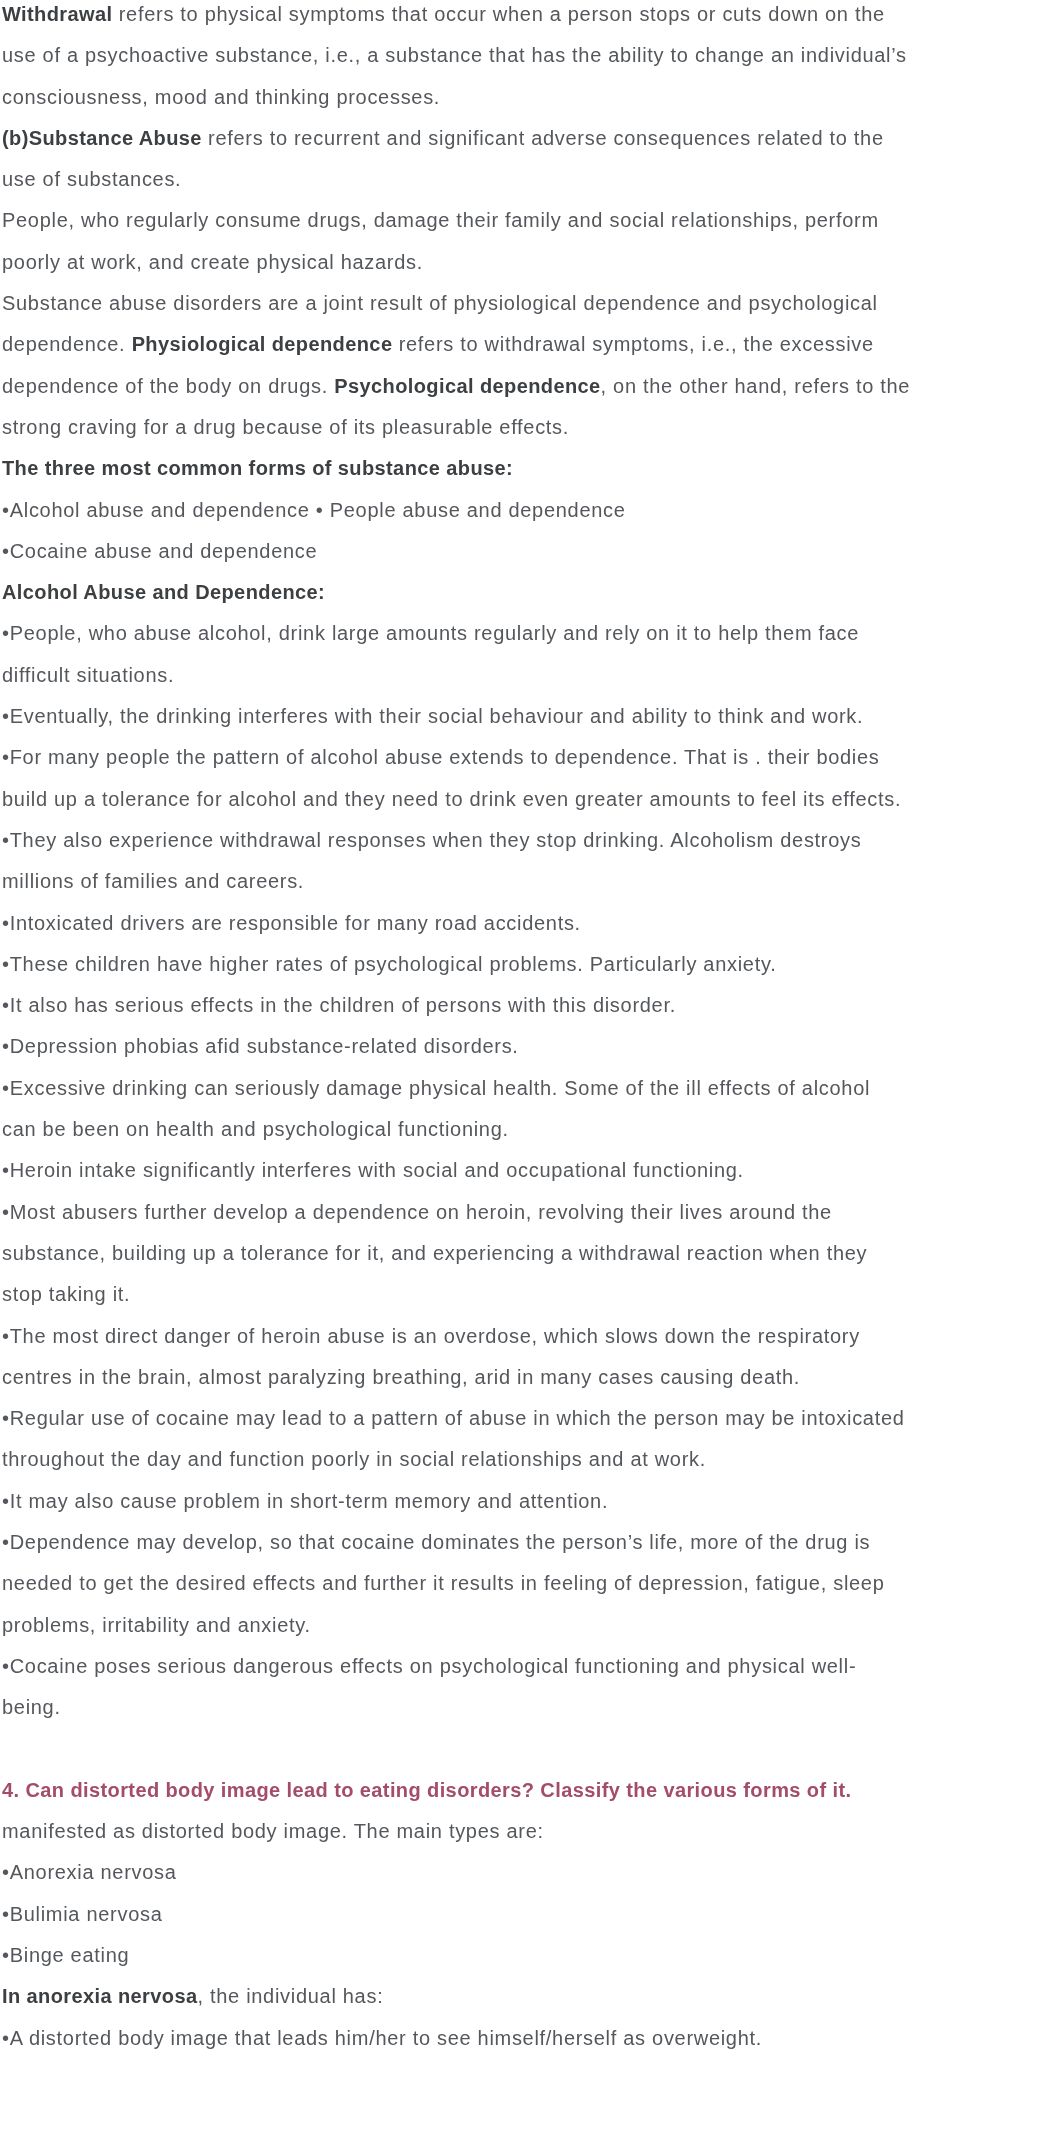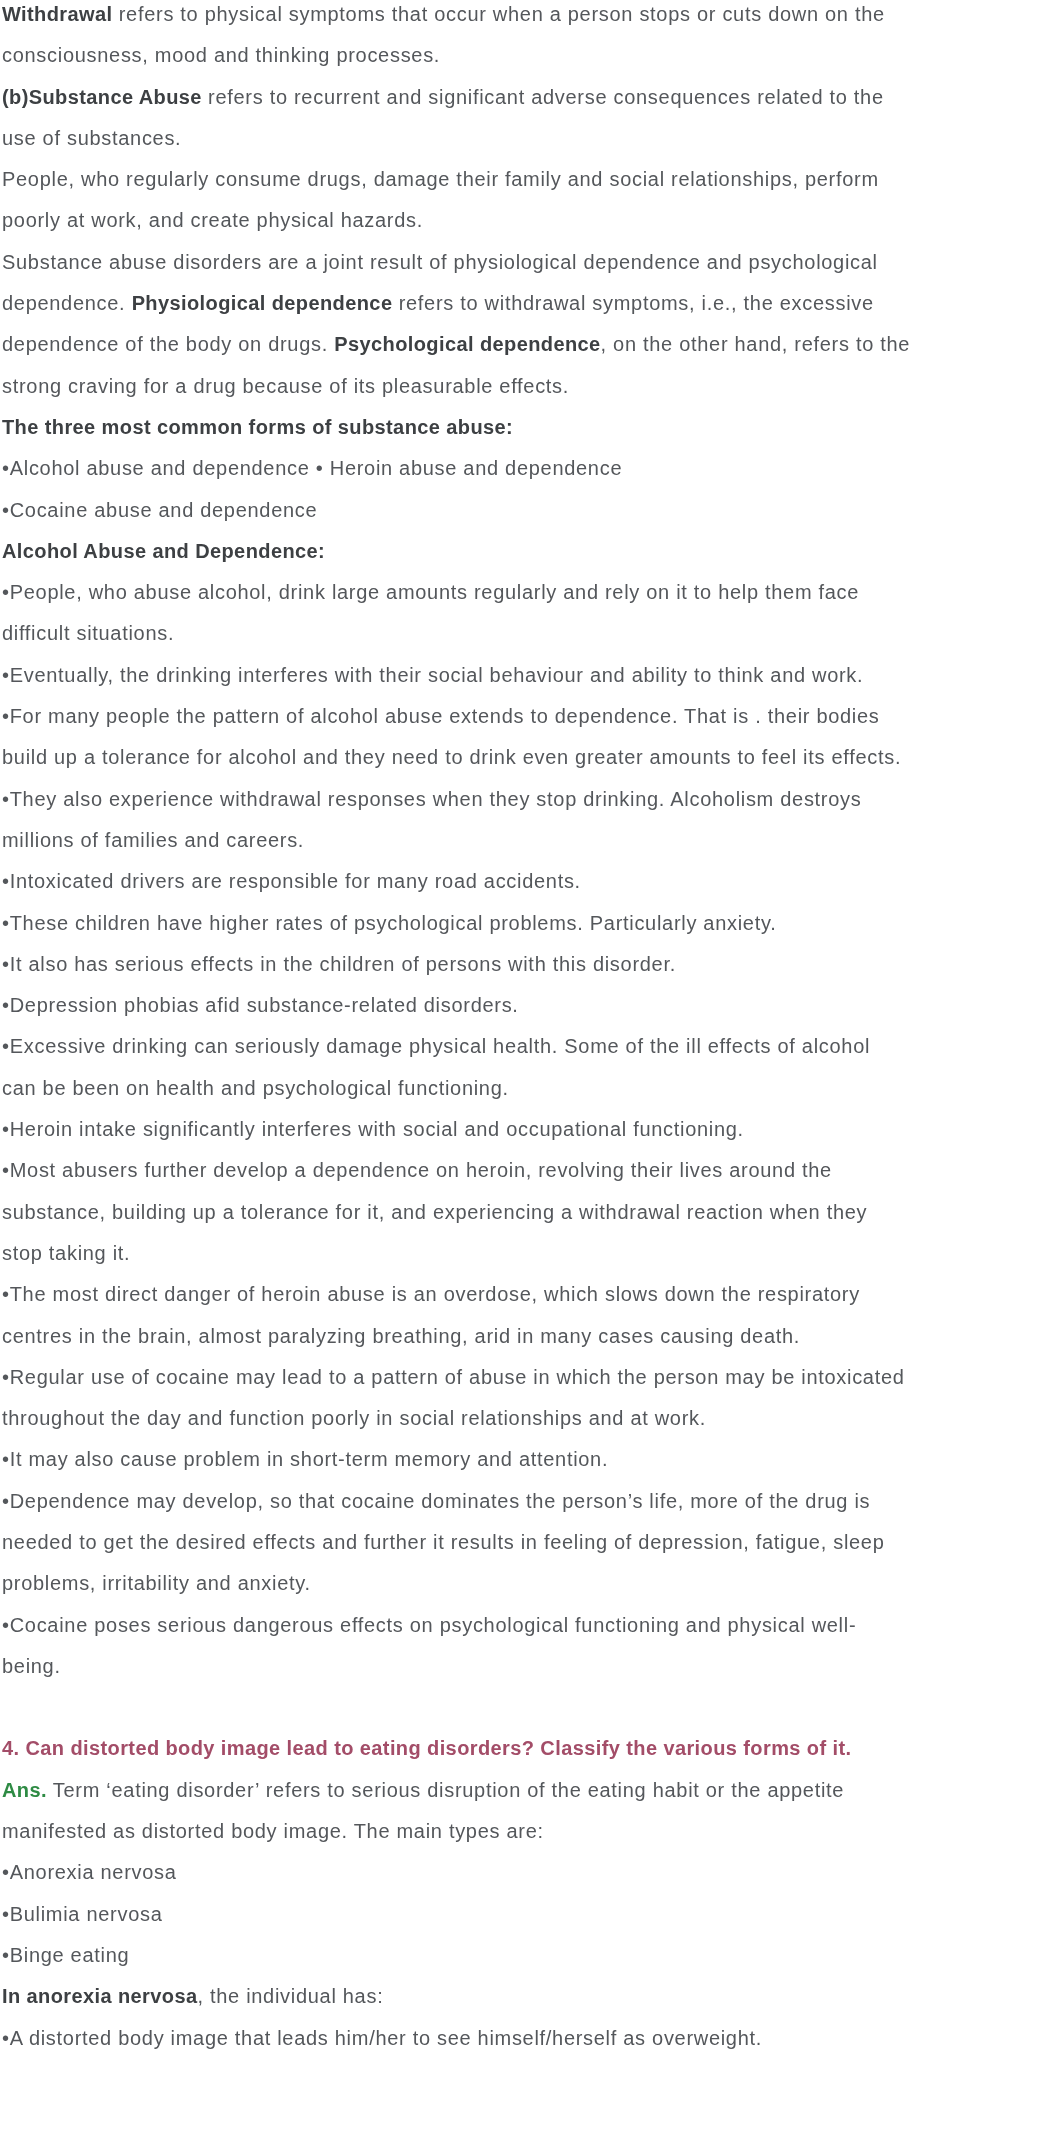--- a/index.html
+++ b/index.html
@@ -38,31 +38,32 @@
   }
   .answer {
     color: var(--answer-color, #2e8b44) !important;
   }
 </style>
 </head>
 <body style="background: rgb(255, 255, 255);">
 
 <main class="doc">
     <div class="line"><span class="bold">Withdrawal</span><span> refers to physical symptoms that occur when a person stops or cuts down on the</span></div>
+    <div class="line"><span>use of a psychoactive substance, i.e., a substance that has the ability to change an individual’s</span></div>
     <div class="line"><span>consciousness, mood and thinking processes.</span></div>
     <div class="line"><span class="bold">(b)Substance Abuse</span><span> refers to recurrent and significant adverse consequences related to the</span></div>
     <div class="line"><span>use of substances.</span></div>
     <div class="line"><span>People, who regularly consume drugs, damage their family and social relationships, perform</span></div>
     <div class="line"><span>poorly at work, and create physical hazards.</span></div>
     <div class="line"><span>Substance abuse disorders are a joint result of physiological dependence and psychological</span></div>
     <div class="line"><span>dependence. </span><span class="bold">Physiological dependence</span><span> refers to withdrawal symptoms, i.e., the excessive</span></div>
     <div class="line"><span>dependence of the body on drugs. </span><span class="bold">Psychological dependence</span><span>, on the other hand, refers to the</span></div>
     <div class="line"><span>strong craving for a drug because of its pleasurable effects.</span></div>
     <div class="line"><span class="bold">The three most common forms of substance abuse:</span></div>
-    <div class="line"><span>•Alcohol abuse and dependence • Heroin abuse and dependence</span></div>
+    <div class="line"><span>•Alcohol abuse and dependence • People abuse and dependence</span></div>
     <div class="line"><span>•Cocaine abuse and dependence</span></div>
     <div class="line"><span class="bold">Alcohol Abuse and Dependence:</span></div>
     <div class="line"><span>•People, who abuse alcohol, drink large amounts regularly and rely on it to help them face</span></div>
     <div class="line"><span>difficult situations.</span></div>
     <div class="line"><span>•Eventually, the drinking interferes with their social behaviour and ability to think and work.</span></div>
     <div class="line"><span>•For many people the pattern of alcohol abuse extends to dependence. That is . their bodies</span></div>
     <div class="line"><span>build up a tolerance for alcohol and they need to drink even greater amounts to feel its effects.</span></div>
     <div class="line"><span>•They also experience withdrawal responses when they stop drinking. Alcoholism destroys</span></div>
     <div class="line"><span>millions of families and careers.</span></div>
     <div class="line"><span>•Intoxicated drivers are responsible for many road accidents.</span></div>
@@ -80,20 +81,19 @@
     <div class="line"><span>•Regular use of cocaine may lead to a pattern of abuse in which the person may be intoxicated</span></div>
     <div class="line"><span>throughout the day and function poorly in social relationships and at work.</span></div>
     <div class="line"><span>•It may also cause problem in short-term memory and attention.</span></div>
     <div class="line"><span>•Dependence may develop, so that cocaine dominates the person’s life, more of the drug is</span></div>
     <div class="line"><span>needed to get the desired effects and further it results in feeling of depression, fatigue, sleep</span></div>
     <div class="line"><span>problems, irritability and anxiety.</span></div>
     <div class="line"><span>•Cocaine poses serious dangerous effects on psychological functioning and physical well-</span></div>
     <div class="line"><span>being.</span></div>
     <div class="line">&nbsp;</div>
     <div class="line"><span class="bold question">4. Can distorted body image lead to eating disorders? Classify the various forms of it.</span></div>
-    <div class="line"><span class="bold answer">Ans.</span><span> Term ‘eating disorder’ refers to serious disruption of the eating habit or the appetite</span></div>
     <div class="line"><span>manifested as distorted body image. The main types are:</span></div>
     <div class="line"><span>•Anorexia nervosa</span></div>
     <div class="line"><span>•Bulimia nervosa</span></div>
     <div class="line"><span>•Binge eating</span></div>
     <div class="line"><span class="bold">In anorexia nervosa</span><span>, the individual has:</span></div>
     <div class="line"><span>•A distorted body image that leads him/her to see himself/herself as overweight.</span></div>
   </main>
 
 </body></html>

